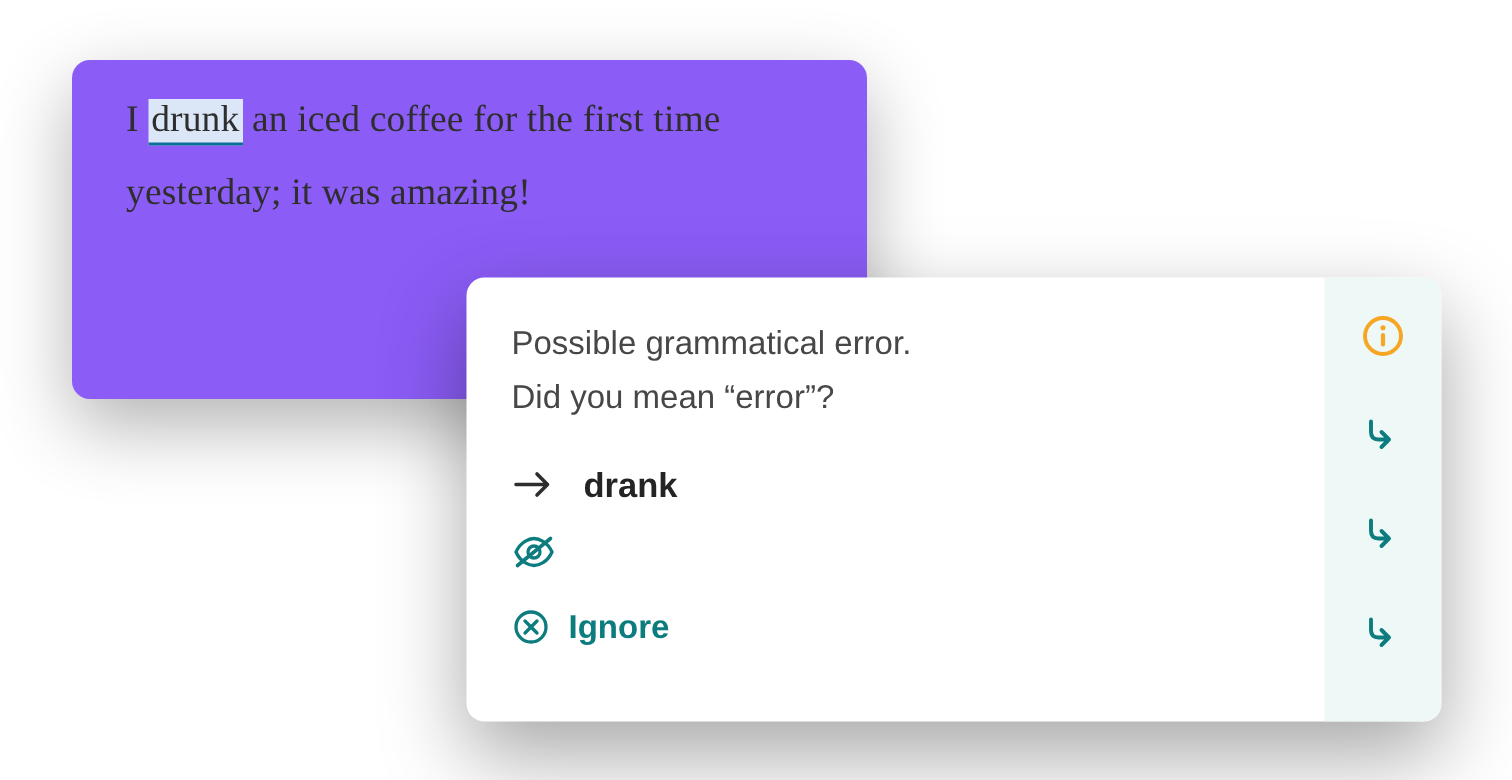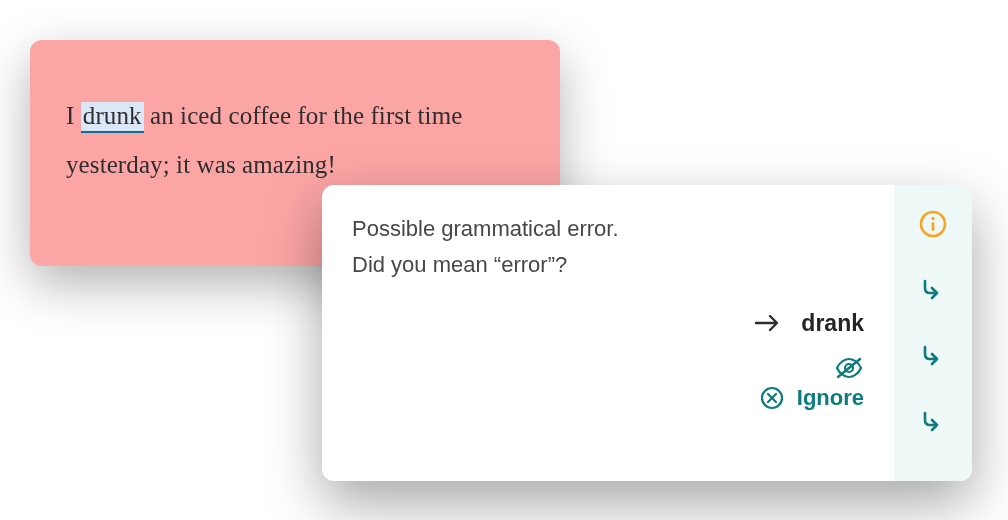--- a/index.html
+++ b/index.html
@@ -2,44 +2,44 @@
 <html><head>
 <meta charset="utf-8">
 <style>
   * { box-sizing: border-box; margin: 0; padding: 0; }
   html, body { width: 1008px; height: 520px; background: #ffffff; font-family: "Segoe UI", "Helvetica Neue", Arial, sans-serif; }
   .stage { position: relative; width: 1008px; height: 520px; }
 
   
   .editor-card {
     position: absolute;
-    left: 30px; top: 40px;
+    left: 48px; top: 40px;
     width: 530px; height: 226px;
-    background: #fca5a5;
+    background: #8b5cf6;
     border-radius: 12px;
     box-shadow: 0 18px 50px rgba(0,0,0,0.30);
-    padding: 52px 36px;
+    padding: 16px 36px;
   }
   .editor-text {
     font-family: Georgia, "Times New Roman", serif;
     font-size: 25px;
     line-height: 1.95;
     color: #2e2e2e;
     letter-spacing: 0.1px;
   }
   .editor-text .hl {
     background: #dbe6f7;
     border-bottom: 2px solid #0b6e99;
     padding: 0 2px 2px 2px;
   }
 
   
   .popup {
     position: absolute;
-    left: 322px; top: 185px;
+    left: 311px; top: 185px;
     width: 650px; height: 296px;
     background: #ffffff;
     border-radius: 12px;
     box-shadow: 0 22px 55px rgba(0,0,0,0.35);
     display: flex;
     overflow: hidden;
   }
   .popup-main {
     flex: 1;
     padding: 26px 30px 24px 30px;
@@ -47,21 +47,20 @@
     flex-direction: column;
   }
   .msg { font-size: 22px; line-height: 1.65; color: #474747; font-weight: 400; }
 
   .row {
     display: flex;
     align-items: center;
     gap: 18px;
     margin-top: 18px;
     font-size: 22px;
-    justify-content: flex-end;
   }
   .suggestion-row { margin-top: 26px; }
   .suggestion-word { font-weight: 700; color: #242424; font-size: 23px; }
   .teal-text { color: #0c7c7f; font-weight: 500; }
   .ignore-text { color: #0c7c7f; font-weight: 700; }
 
   .icon-box { width: 30px; height: 26px; display: inline-flex; align-items: center; justify-content: center; flex: 0 0 30px; }
 
   
   .popup-side {
@@ -106,21 +105,21 @@
       <div class="row">
         <span class="icon-box">
           <svg width="30" height="24" viewBox="0 0 30 24">
             <path d="M3 12 C6 5 12 3 15 3 C18 3 24 5 27 12 C24 19 18 21 15 21 C12 21 6 19 3 12 Z" fill="none" stroke="#0c7c7f" stroke-width="2.2"></path>
             <circle cx="15" cy="12" r="4" fill="none" stroke="#0c7c7f" stroke-width="2.2"></circle>
             <line x1="4" y1="21" x2="26" y2="3" stroke="#0c7c7f" stroke-width="2.4" stroke-linecap="round"></line>
           </svg>
         </span>
       </div>
 
-      <div class="row" style="margin-top:4px; gap:12px;">
+      <div class="row" style="margin-top:24px; gap:12px;">
         <span class="icon-box" style="width:26px; flex:0 0 26px;">
           <svg width="24" height="24" viewBox="0 0 24 24">
             <circle cx="12" cy="12" r="10" fill="none" stroke="#0c7c7f" stroke-width="2.2"></circle>
             <line x1="8" y1="8" x2="16" y2="16" stroke="#0c7c7f" stroke-width="2.2" stroke-linecap="round"></line>
             <line x1="16" y1="8" x2="8" y2="16" stroke="#0c7c7f" stroke-width="2.2" stroke-linecap="round"></line>
           </svg>
         </span>
         <span class="ignore-text">Ignore</span>
       </div>
 

